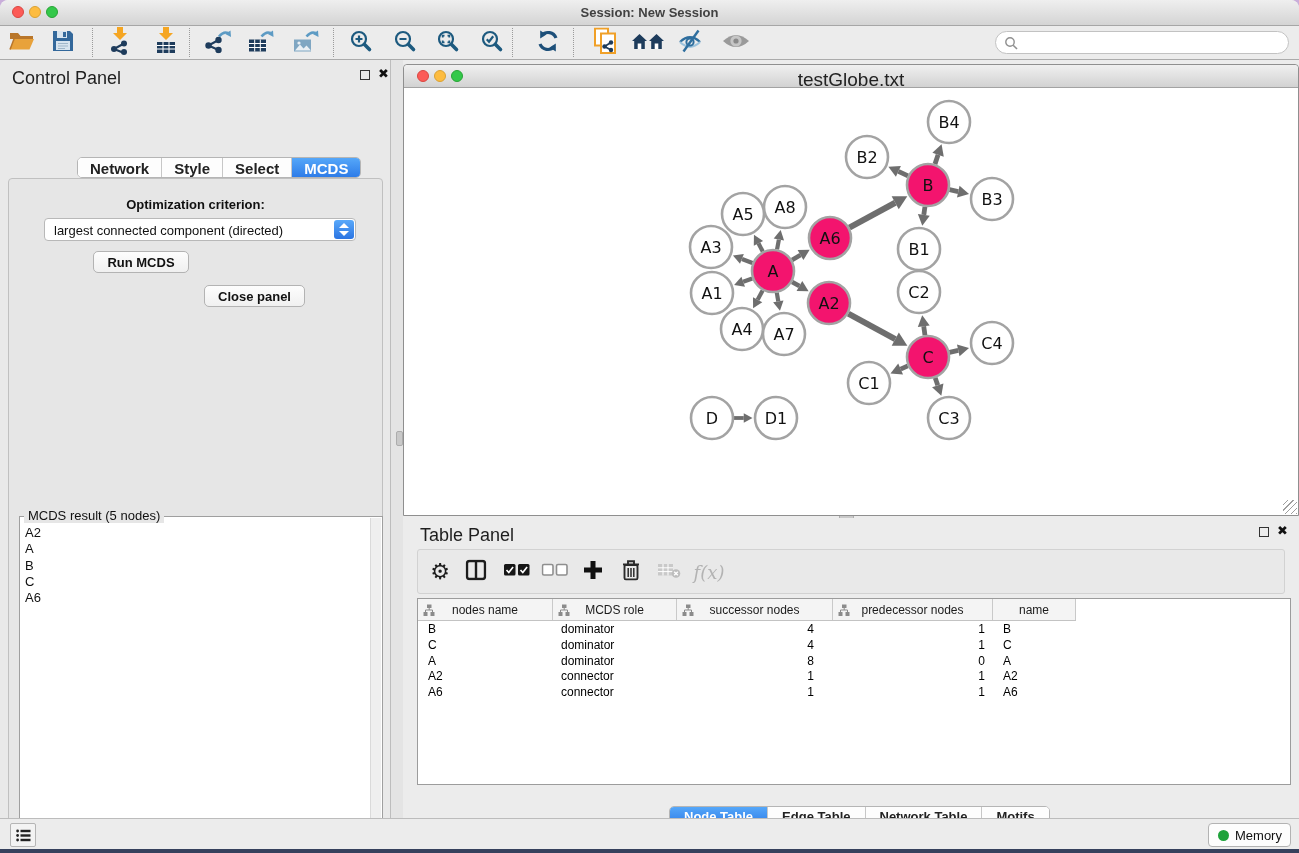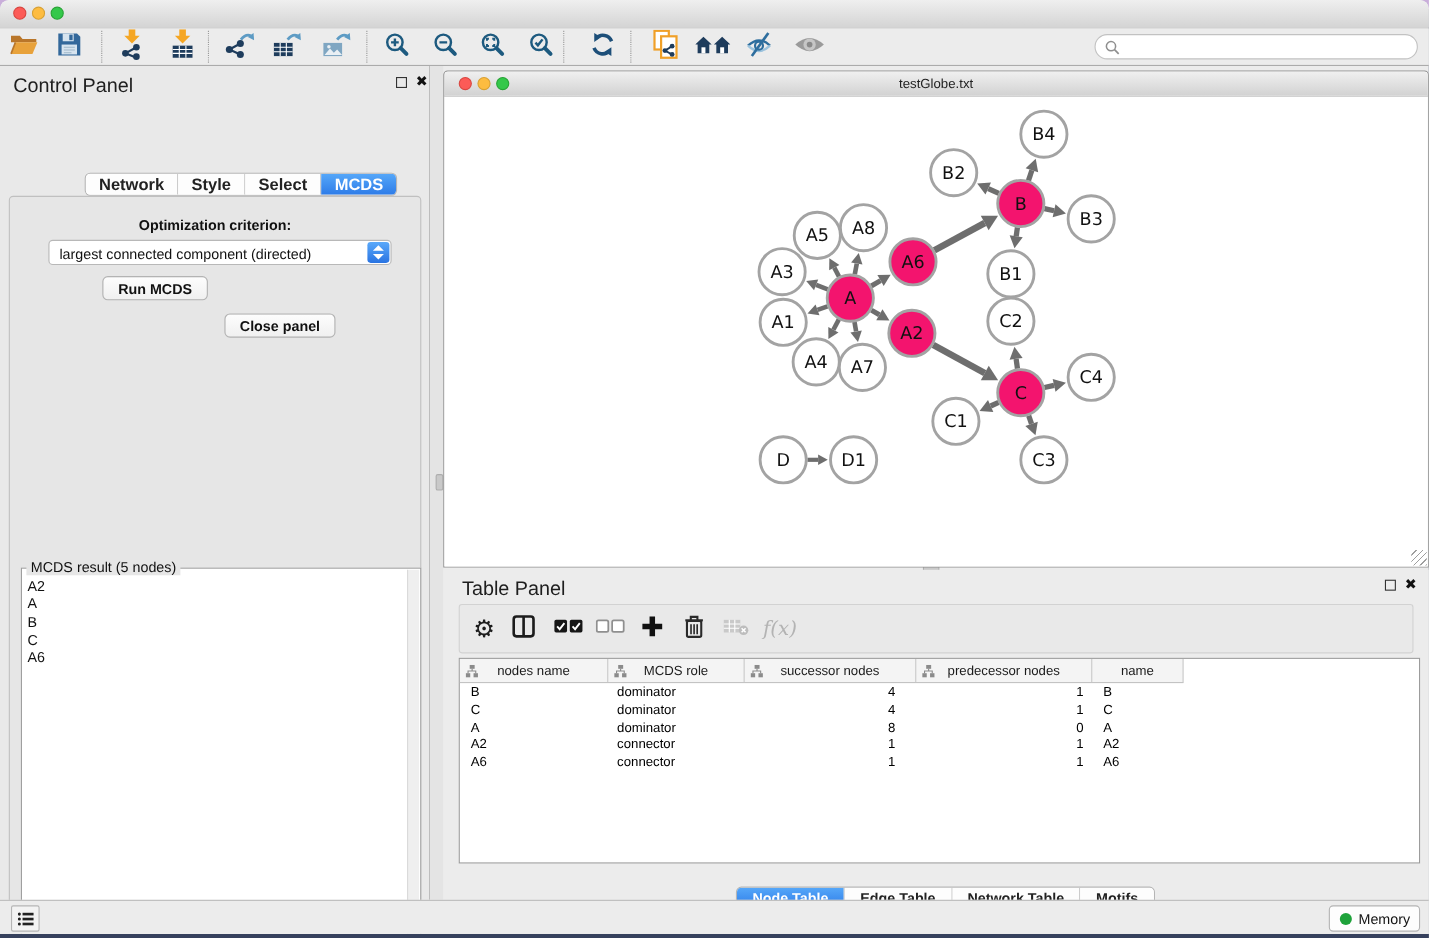--- a/index.html
+++ b/index.html
@@ -79,21 +79,21 @@
   .handle { position:absolute; background:#c9c9c9; border:1px solid #adadad; border-radius:2px; }
   .handle.left { left:396px; top:431px; width:7px; height:15px; }
   .handle.bottom { left:839px; top:514px; width:15px; height:7px; }
 
   
   .net-frame { position:absolute; left:403px; top:64px; width:896px; height:452px;
     background:#fff; border:1px solid #8f8f8f; border-radius:4px 4px 0 0; }
   .net-titlebar { position:absolute; left:0; top:0; width:100%; height:23px;
     background:linear-gradient(#f0f0f0,#d2d2d2); border-bottom:1px solid #a3a3a3; border-radius:4px 4px 0 0; }
   .net-titlebar .tl { top:5px; } .net-titlebar .tl.red{left:13px;} .net-titlebar .tl.yellow{left:30px;} .net-titlebar .tl.green{left:47px;}
-  .net-title { position:absolute; left:0; right:0; top:4px; text-align:center; font-size:12px; color:#222; }
+  .net-title { position:absolute; left:0; right:0; top:4px; text-align:center; font-size:19px; color:#222; }
   .net-canvas { position:absolute; left:0; top:23px; width:894px; height:427px; background:#fff; }
   .resize-grip { position:absolute; right:1px; bottom:1px; width:14px; height:14px;
     background:repeating-linear-gradient(135deg,transparent 0 3px,#9e9e9e 3px 4px); }
 
   
   .table-panel { position:absolute; left:403px; top:518px; width:896px; height:300px; background:#ececec; }
   .table-panel .panel-title { left:17px; top:7px; }
   .table-panel .win-max { left:856px; top:9px; } .table-panel .win-close { left:874px; top:5px; }
   .tp-toolbar { position:absolute; left:14px; top:31px; width:868px; height:45px;
     background:#e9e9e9; border:1px solid #d2d2d2; border-radius:3px; }
@@ -140,20 +140,21 @@
 </style>
 </head>
 <body>
 
 <div id="app">
 
   <div class="titlebar">
     <span class="tl red"></span>
     <span class="tl yellow"></span>
     <span class="tl green"></span>
+    <div class="title">Session: New Session</div>
   </div>
 
   <div class="toolbar">
     <div class="tb-icon" style="left:22px">
       <svg width="26" height="22" viewBox="0 0 26 22">
           <path d="M1 3h8l2.5 3H24v3H1z" fill="#b9762a"></path>
           <path d="M5 9h20l-4.5 10.5H1z" fill="#e8a23b"></path>
           <path d="M1 19.5L5 9" stroke="#b9762a" stroke-width="1.5"></path>
         </svg>
     </div>

